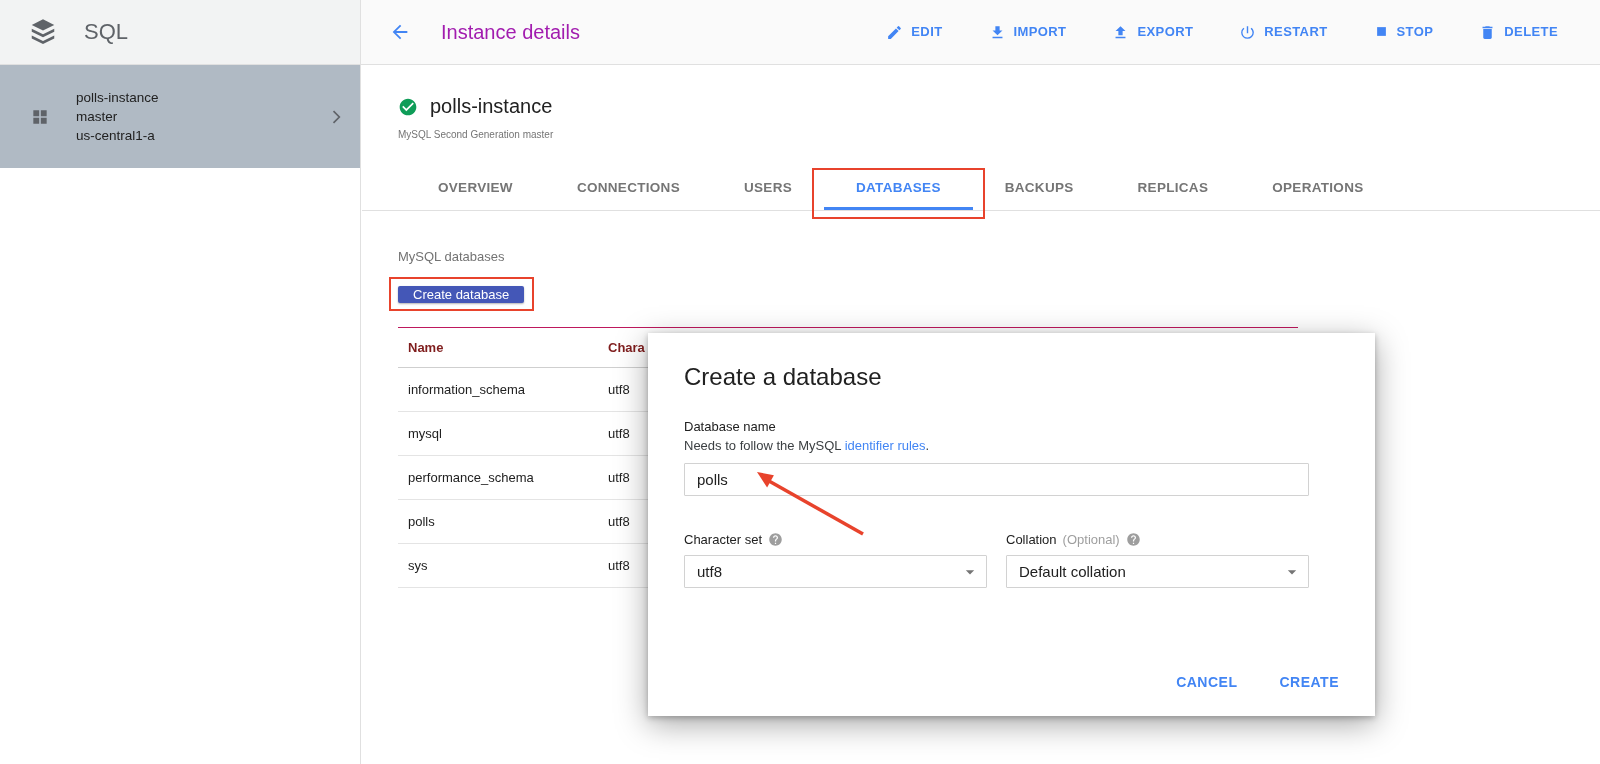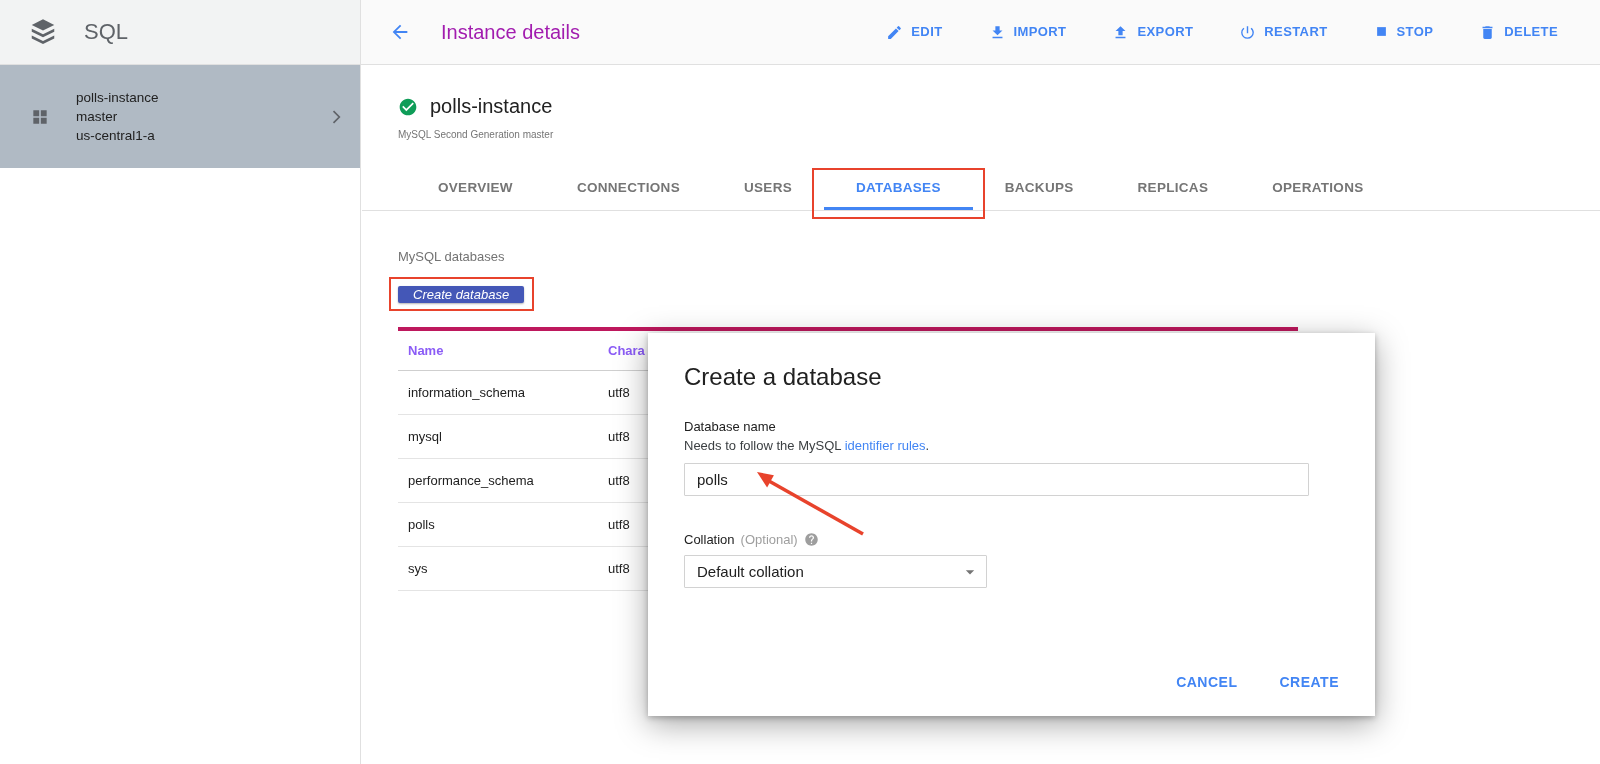--- a/index.html
+++ b/index.html
@@ -47,27 +47,27 @@
        color:#757575;cursor:pointer;}
   .tab.active{color:var(--accent-blue);padding-bottom:12px;border-bottom:3px solid var(--accent-blue);}
   .tab-annotation{position:absolute;left:-12px;right:-12px;top:3px;bottom:-12px;
                   border:2px solid var(--annotation-red);pointer-events:none;}
 
   .section{margin:38px 0 0 36px;}
   .section-title{font-size:13px;font-weight:400;color:#737373;}
   .create-wrap{position:relative;display:inline-block;margin-top:21px;}
   .create-db-btn{background:var(--primary-button-blue);color:#fff;border:none;border-radius:2px;
                  font-family:inherit;font-size:13px;padding:1px 15px;cursor:pointer;
-                 box-shadow:0 1px 2px rgba(0,0,0,.3);font-style:italic;}
+                 box-shadow:0 1px 2px rgba(0,0,0,.3);}
   .create-annotation{position:absolute;left:-9px;right:-10px;top:-8px;bottom:-8px;
                      border:2px solid var(--annotation-red);pointer-events:none;}
 
   .db-table{margin-top:24px;width:900px;border-collapse:collapse;font-size:13px;color:#212121;}
-  .db-table th{width:200px;text-align:left;font-weight:700;color:#8b5cf6;
-               padding:12px 10px;border-top:4px solid #be185d;border-bottom:1px solid #cfcfcf;}
+  .db-table th{width:200px;text-align:left;font-weight:700;color:#7f1d1d;
+               padding:12px 10px;border-top:1px solid #be185d;border-bottom:1px solid #cfcfcf;}
   .db-table th + th{width:auto;}
   .db-table td{padding:14px 10px;border-bottom:1px solid #e4e4e4;}
 
   
   .modal{position:absolute;left:648px;top:333px;width:727px;height:383px;background:#fff;
          z-index:10;padding:30px 36px;box-shadow:0 8px 30px rgba(0,0,0,.35),0 2px 6px rgba(0,0,0,.25);}
   .modal-title{margin:0;font-size:24px;font-weight:400;color:#212121;}
   .field-label{font-size:13px;font-weight:400;color:#212121;}
   .mt-name{margin-top:28px;}
   .field-help{margin-top:4px;font-size:13px;color:#3c4043;}
@@ -236,20 +236,38 @@
   <div class="modal">
     <h2 class="modal-title">Create a database</h2>
 
     <div class="field-label mt-name">Database name</div>
     <div class="field-help"><span>Needs to follow the MySQL </span><a>identifier rules</a><span>.</span></div>
     <input class="name-input" type="text" value="polls" style="">
 
     <div class="row2">
       <div class="col">
         <div class="label-row">
+          <span class="field-label">Character set</span>
+          <span class="help-ic">
+            <svg width="15" height="15" viewBox="0 0 24 24" fill="currentColor">
+                <path d="M12 2C6.48 2 2 6.48 2 12s4.48 10 10 10 10-4.48 10-10S17.52 2 12 2zm1 17h-2v-2h2v2zm2.07-7.75-.9.92C13.45 12.9 13 13.5 13 15h-2v-.5c0-1.1.45-2.1 1.17-2.83l1.24-1.26c.37-.36.59-.86.59-1.41 0-1.1-.9-2-2-2s-2 .9-2 2H8c0-2.21 1.79-4 4-4s4 1.79 4 4c0 .88-.36 1.68-.93 2.25z"></path>
+              </svg>
+          </span>
+        </div>
+        <div class="select">
+          <span>utf8</span>
+          <span class="dd">
+            <svg width="20" height="20" viewBox="0 0 24 24" fill="currentColor">
+                <path d="M7 10l5 5 5-5z"></path>
+              </svg>
+          </span>
+        </div>
+      </div>
+      <div class="col">
+        <div class="label-row">
           <span class="field-label">Collation</span>
           <span class="optional">(Optional)</span>
           <span class="help-ic">
             <svg width="15" height="15" viewBox="0 0 24 24" fill="currentColor">
                 <path d="M12 2C6.48 2 2 6.48 2 12s4.48 10 10 10 10-4.48 10-10S17.52 2 12 2zm1 17h-2v-2h2v2zm2.07-7.75-.9.92C13.45 12.9 13 13.5 13 15h-2v-.5c0-1.1.45-2.1 1.17-2.83l1.24-1.26c.37-.36.59-.86.59-1.41 0-1.1-.9-2-2-2s-2 .9-2 2H8c0-2.21 1.79-4 4-4s4 1.79 4 4c0 .88-.36 1.68-.93 2.25z"></path>
               </svg>
           </span>
         </div>
         <div class="select">
           <span>Default collation</span>

